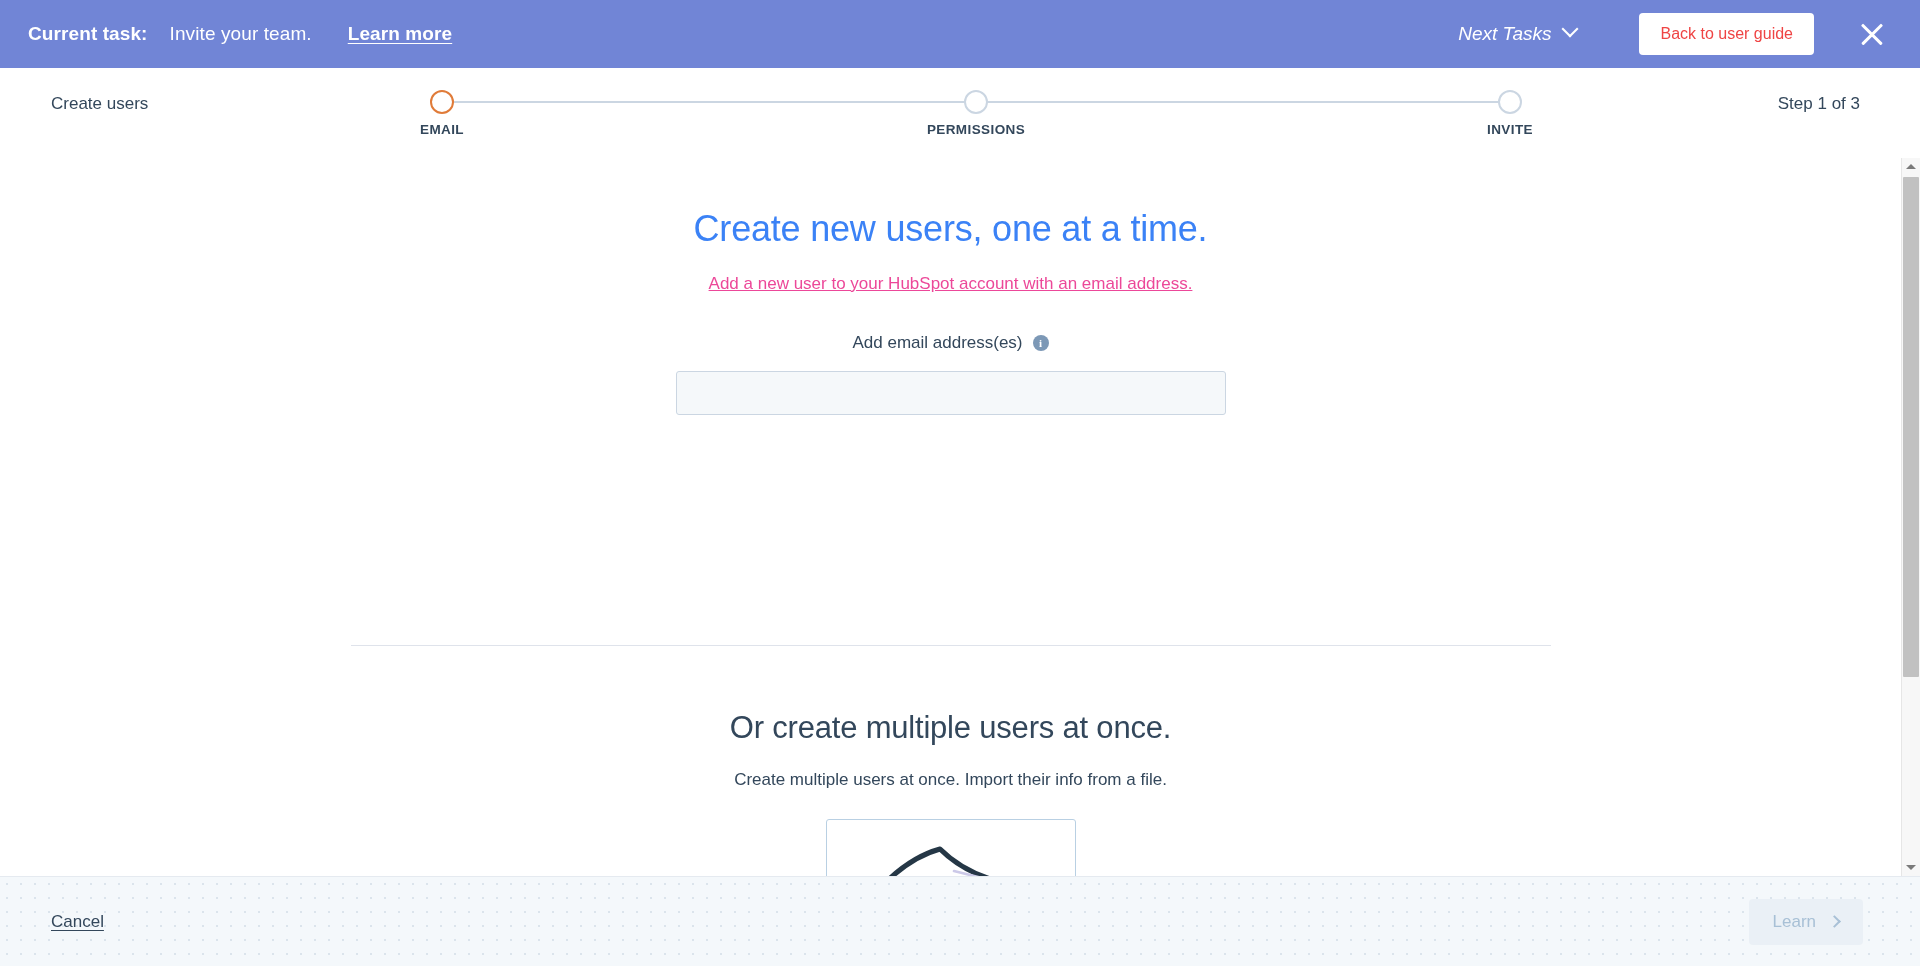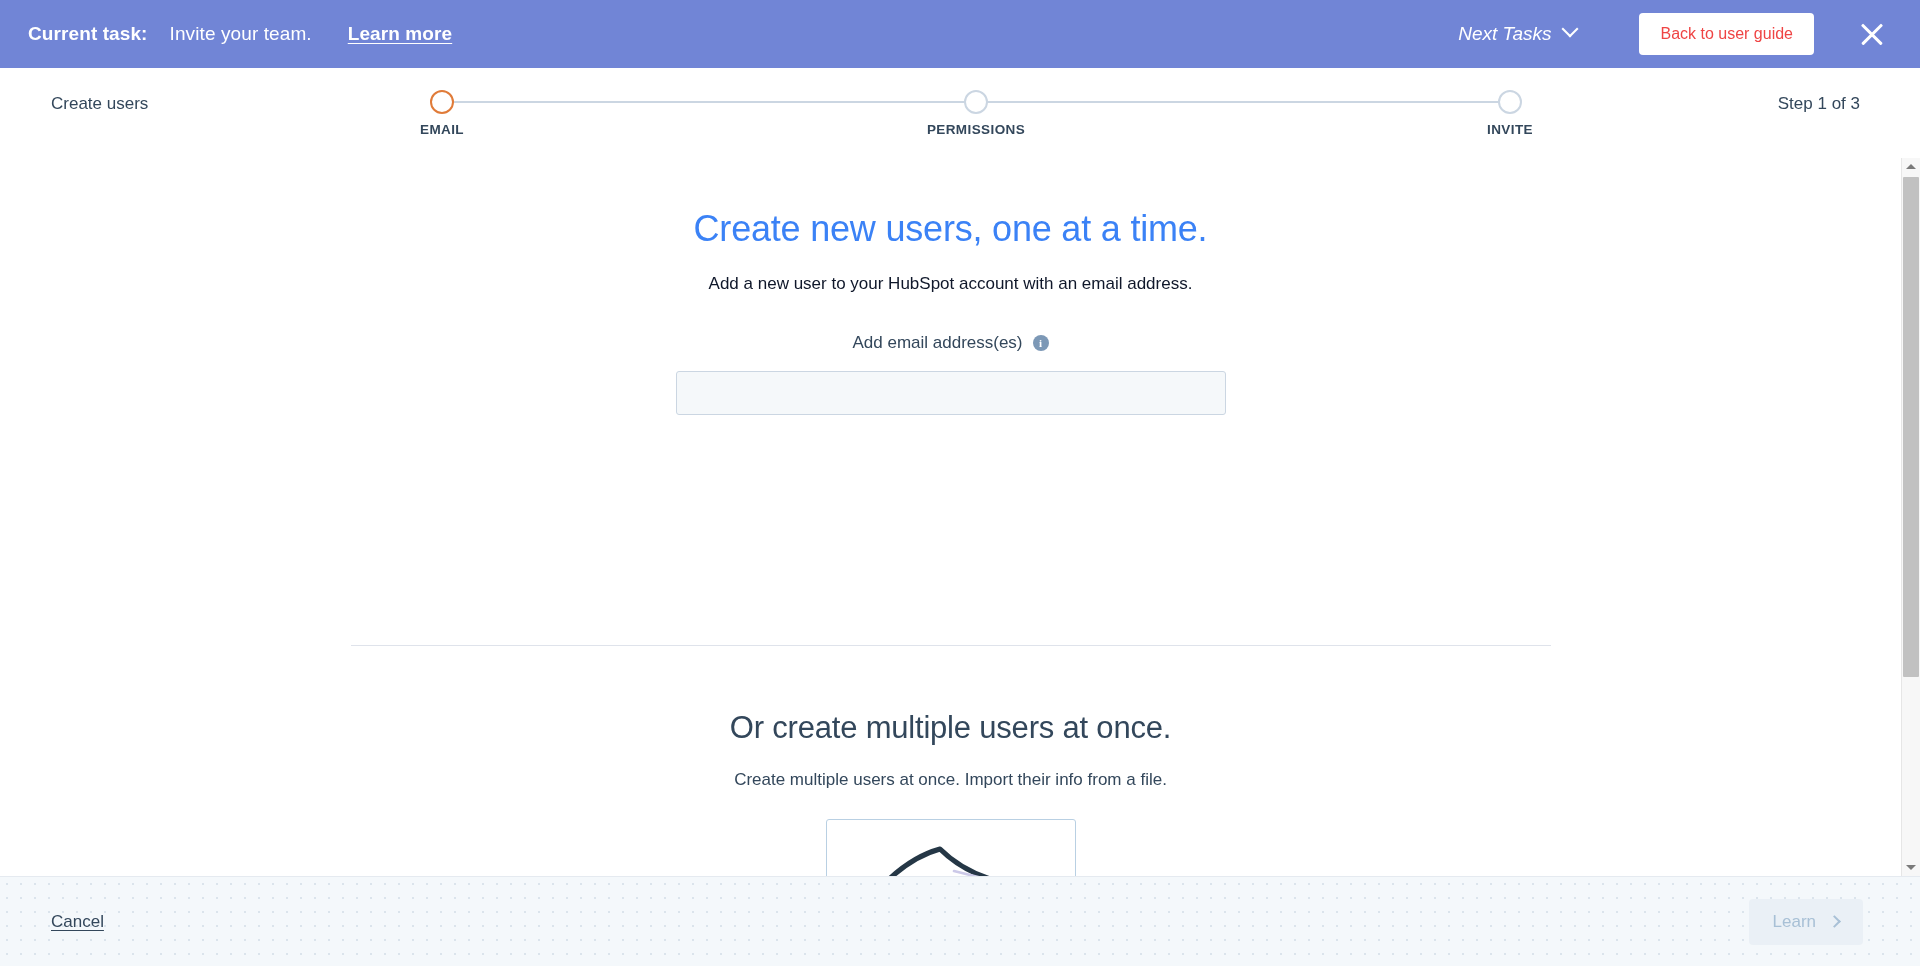--- a/index.html
+++ b/index.html
@@ -176,21 +176,22 @@
   .h1 {
     margin-top: 50px;
     font-size: 36px;
     font-weight: 400;
     color: #3b82f6;
     letter-spacing: -.2px;
   }
   .sub {
     margin-top: 24px;
     font-size: 17px;
-    color: #0f172a;
+    color: #ec4899;
+    text-decoration: underline;
   }
   .field-label-row {
     margin-top: 39px;
     display: flex;
     align-items: center;
     justify-content: center;
     gap: 10px;
   }
   .field-label {
     font-size: 17px;

